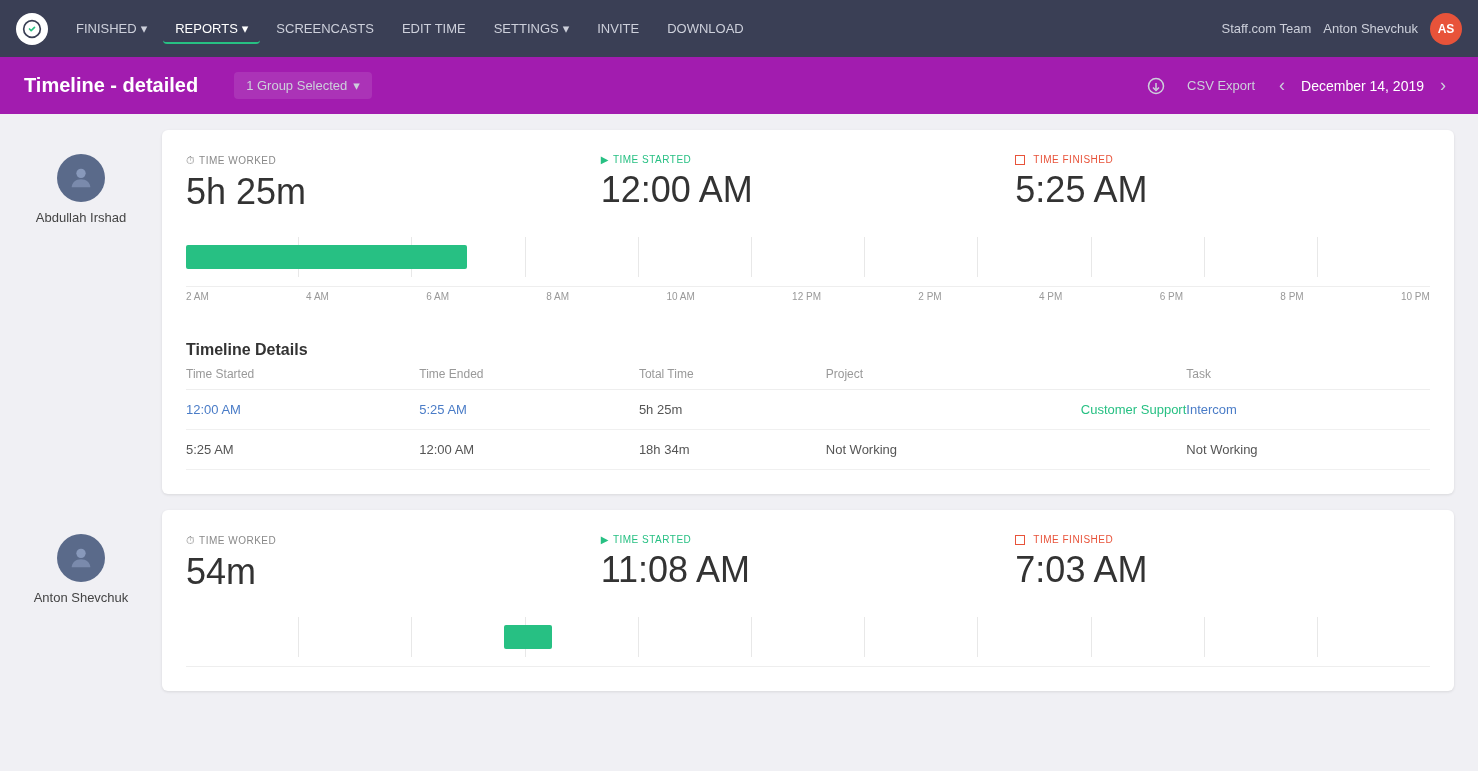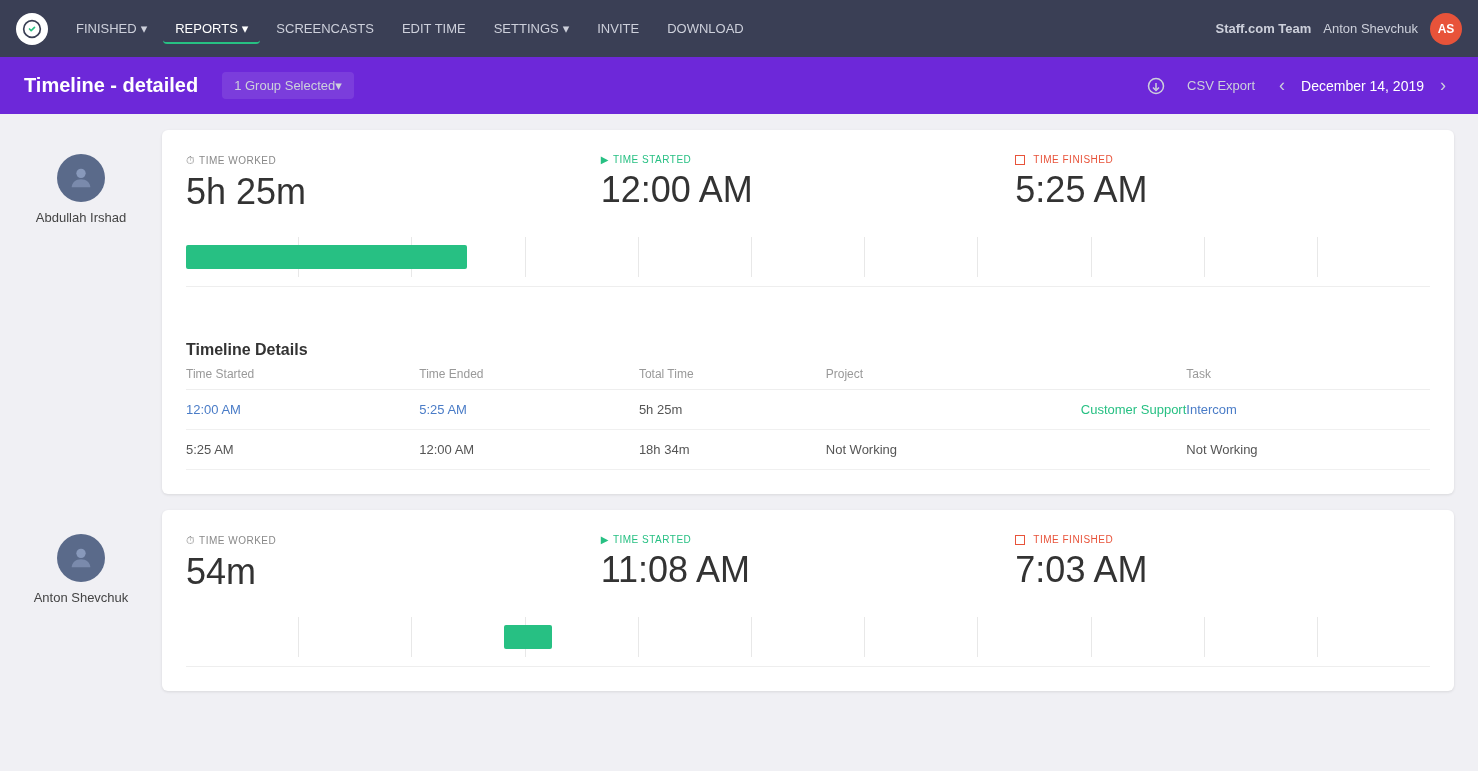--- a/index.html
+++ b/index.html
@@ -34,51 +34,52 @@
     }
     .nav-item.active {
       color: white;
       border-bottom: 2px solid #27c083;
       padding-bottom: 6px;
     }
     .nav-right {
       margin-left: auto;
       display: flex; align-items: center; gap: 12px;
     }
-    .nav-team-name { color: #cdd0db; font-size: 13px; font-weight: bold; }
+    .nav-team-name { color: #cdd0db; font-size: 13px; }
     .nav-user-name { color: #cdd0db; font-size: 13px; }
     .nav-avatar {
       width: 32px; height: 32px;
       background: #e8533a;
       border-radius: 50%;
       display: flex; align-items: center; justify-content: center;
       color: white; font-size: 12px; font-weight: bold;
     }
 
     
     .subheader {
-      background: #6d28d9;
+      background: #a21caf;
       display: flex;
       align-items: center;
       height: 57px;
       padding: 0 24px;
     }
     .page-title {
       color: white;
       font-size: 20px;
       font-weight: 600;
       margin-right: 24px;
     }
     .group-selector {
-      display: flex; align-items: center; 
+      display: flex; align-items: center; gap: 6px;
       color: #cdd0db; font-size: 13px;
       cursor: pointer;
       background: rgba(255,255,255,0.1);
       padding: 6px 12px;
       border-radius: 4px;
+      margin-left: 12px;
     }
     .subheader-right {
       margin-left: auto;
       display: flex; align-items: center; gap: 16px;
     }
     .csv-export {
       display: flex; align-items: center; gap: 22px;
       color: #cdd0db; font-size: 13px;
       cursor: pointer;
     }
@@ -309,20 +310,33 @@
           <div style="flex:1;border-right:1px solid #e8e8e8;"></div>
           <div style="flex:1;border-right:1px solid #e8e8e8;"></div>
           <div style="flex:1;border-right:1px solid #e8e8e8;"></div>
           <div style="flex:1;border-right:1px solid #e8e8e8;"></div>
           <div style="flex:1;border-right:1px solid #e8e8e8;"></div>
           <div style="flex:1;border-right:1px solid #e8e8e8;"></div>
           <div style="flex:1;"></div>
         </div>
 
         <div style="position:absolute;top:8px;left:0%;width:22.6%;height:24px;background:#27c083;border-radius:2px;"></div>
+      </div>
+      <div style="display:flex;justify-content:space-between;margin-top:4px;padding:0 0;">
+        <span style="font-size:10px;color:#999;">2 AM</span>
+        <span style="font-size:10px;color:#999;">4 AM</span>
+        <span style="font-size:10px;color:#999;">6 AM</span>
+        <span style="font-size:10px;color:#999;">8 AM</span>
+        <span style="font-size:10px;color:#999;">10 AM</span>
+        <span style="font-size:10px;color:#999;">12 PM</span>
+        <span style="font-size:10px;color:#999;">2 PM</span>
+        <span style="font-size:10px;color:#999;">4 PM</span>
+        <span style="font-size:10px;color:#999;">6 PM</span>
+        <span style="font-size:10px;color:#999;">8 PM</span>
+        <span style="font-size:10px;color:#999;">10 PM</span>
       </div>
     </div>
 
     <div style="margin-top:24px;">
       <div class="timeline-details-title">Timeline Details</div>
       <table class="details-table">
         <thead>
           <tr>
             <th>Time Started</th>
             <th>Time Ended</th>

